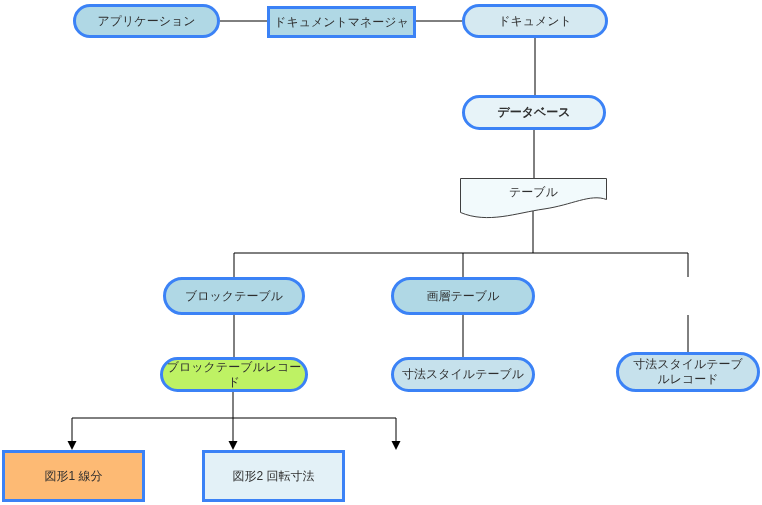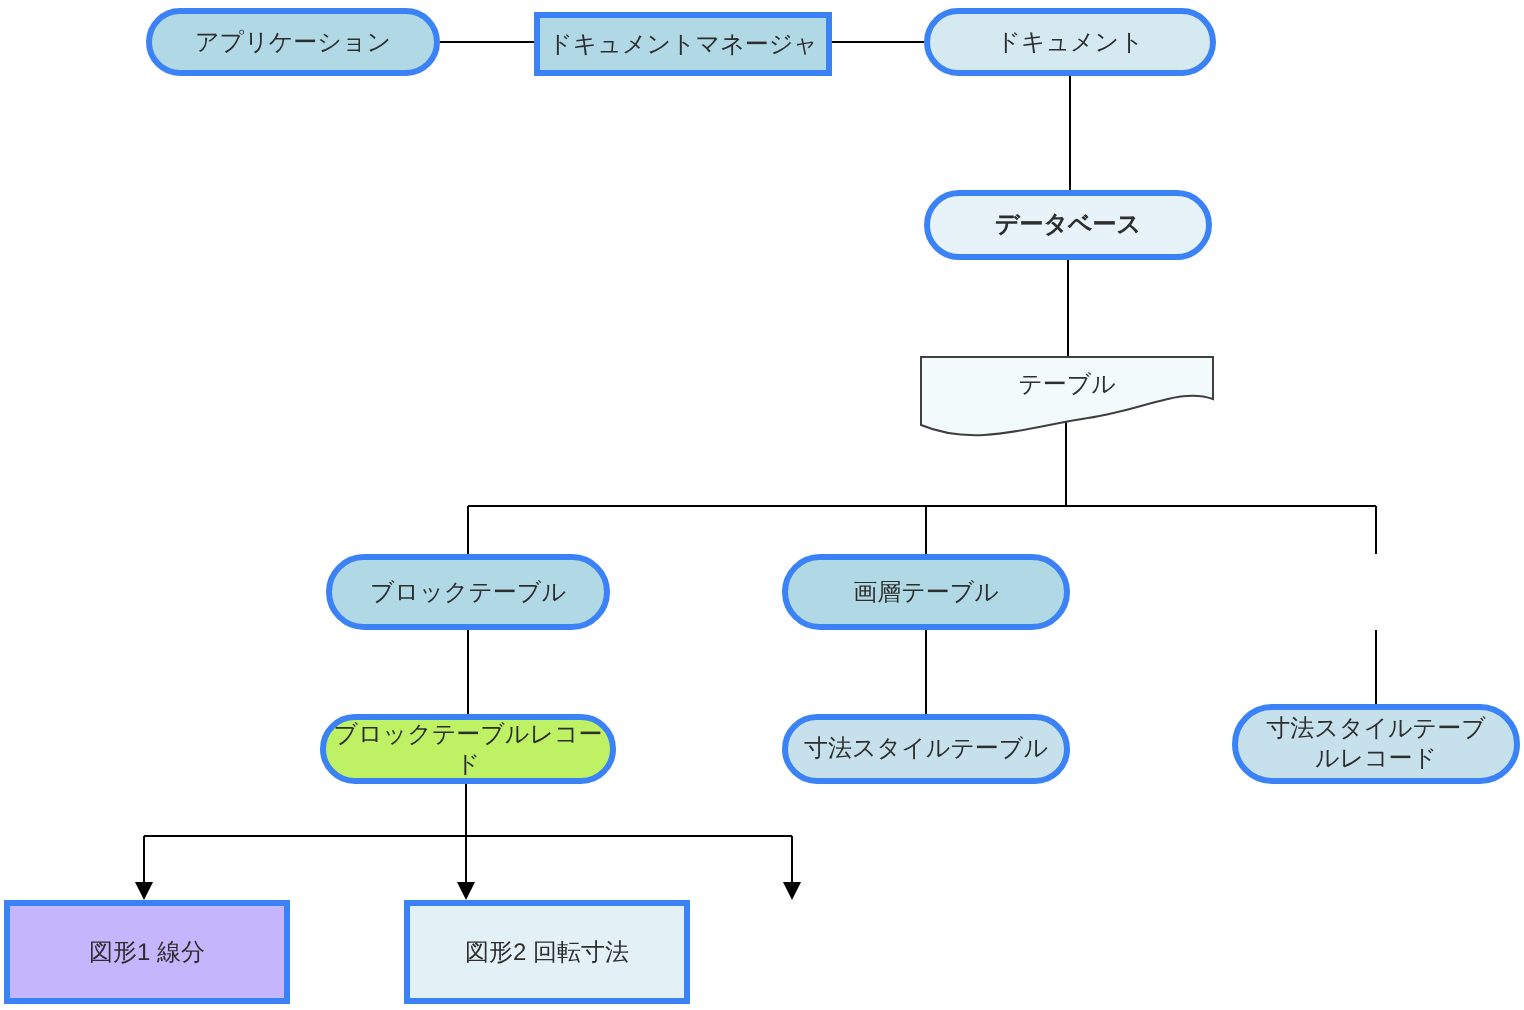--- a/index.html
+++ b/index.html
@@ -21,21 +21,21 @@
   .n-app        {left:73px;  top:4px;   width:147px; height:34px; background:#b0d8e5;}
   .n-docmgr     {left:267px; top:6px;   width:149px; height:32px; background:#b0d8e5;}
   .n-document   {left:462px; top:4px;   width:146px; height:34px; background:#d5e9f1;align-items:center;}
   .n-database   {left:462px; top:95px;  width:144px; height:35px; background:#e7f3f8;font-weight:bold;}
   .n-blocktable {left:163px; top:277px; width:142px; height:38px; background:#b0d8e5;}
   .n-layertable {left:391px; top:277px; width:144px; height:38px; background:#b0d8e5;}
   .n-dimtable   {left:616px; top:277px; width:144px; height:38px; background:#b0d8e5;}
   .n-blockrec   {left:160px; top:357px; width:148px; height:35px; background:#bef264;}
   .n-layerrec   {left:391px; top:357px; width:144px; height:35px; background:#c6e1ec;}
   .n-dimrec     {left:616px; top:352px; width:144px; height:40px; background:#c6e1ec; padding:0 10px;}
-  .n-ent1       {left:2px;   top:450px; width:143px; height:52px; background:#c4b5fd;}
+  .n-ent1       {left:2px;   top:450px; width:143px; height:52px; background:#fdba74;}
   .n-ent2       {left:162px; top:450px; width:143px; height:52px; background:#e3f1f7;margin-left:40px;}
   .n-entn       {left:322px; top:450px; width:145px; height:52px; background:#e3f1f7;}
   
   .n-tabledoc{position:absolute;z-index:1;left:460px;top:178px;width:147px;height:44px;}
   .n-tabledoc svg{display:block;}
   .n-tabledoc .doclbl{
     position:absolute;left:0;top:6px;width:100%;text-align:center;
     color:#2e2e2e;font-size:12px;
   }
 </style>

